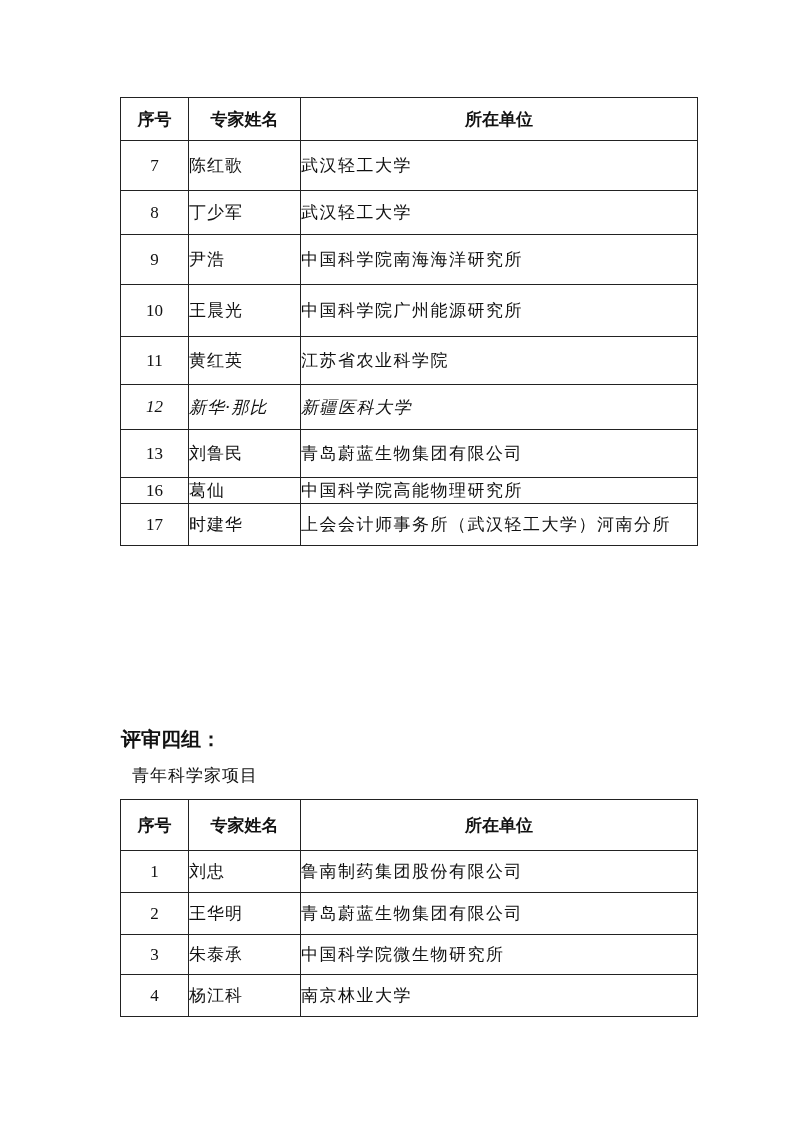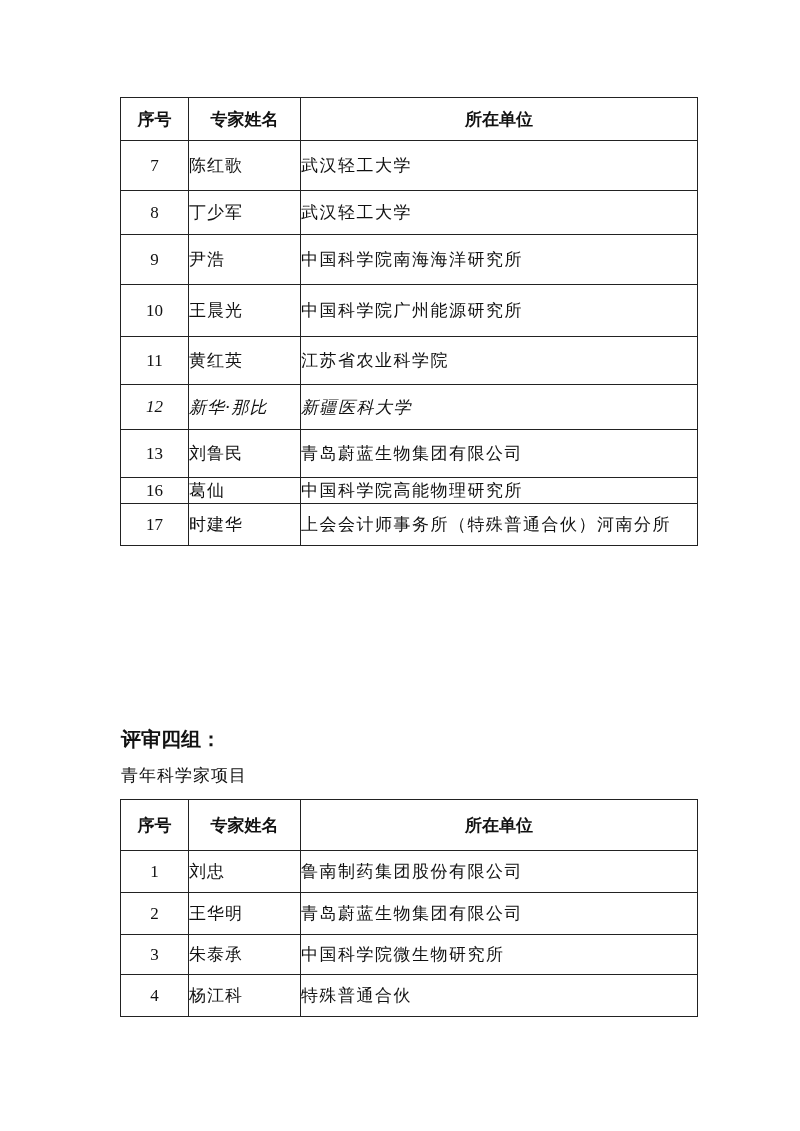--- a/index.html
+++ b/index.html
@@ -36,21 +36,21 @@
     .col-w2 { width: 112px; }
     .col-w3 { width: 397px; }
     #table-1 { top: 97px; }
     #table-2 { top: 799px; }
     .section-title {
       position: absolute; left: 121px; top: 726px;
       font-size: 20px; font-weight: bold;
       font-family: "DejaVu Sans", "Liberation Sans", sans-serif;
     }
     .section-subtitle {
-      position: absolute; left: 121px; top: 764px;
+      position: absolute; left: 132px; top: 764px;
       font-size: 17px; letter-spacing: 1px;
     }
   </style>
 </head>
 <body>
 
 <table id="table-1" class="expert-table">
   <colgroup>
       <col class="col-w1">
       <col class="col-w2">
@@ -100,21 +100,21 @@
         <td class="col-unit">青岛蔚蓝生物集团有限公司</td>
       </tr>
       <tr style="height: 26px; margin-top: 22px;">
         <td class="col-no">16</td>
         <td class="col-name">葛仙</td>
         <td class="col-unit">中国科学院高能物理研究所</td>
       </tr>
       <tr style="height: 42px;">
         <td class="col-no">17</td>
         <td class="col-name">时建华</td>
-        <td class="col-unit">上会会计师事务所（特殊普通合伙）河南分所</td>
+        <td class="col-unit">上会会计师事务所（武汉轻工大学）河南分所</td>
       </tr>
     </tbody>
 </table>
 
 <div class="section-title">评审四组：</div>
 <div class="section-subtitle">青年科学家项目</div>
 
 <table id="table-2" class="expert-table">
   <colgroup>
       <col class="col-w1">
@@ -140,16 +140,16 @@
         <td class="col-unit">青岛蔚蓝生物集团有限公司</td>
       </tr>
       <tr style="height: 40px;">
         <td class="col-no">3</td>
         <td class="col-name">朱泰承</td>
         <td class="col-unit">中国科学院微生物研究所</td>
       </tr>
       <tr style="height: 42px;">
         <td class="col-no">4</td>
         <td class="col-name">杨江科</td>
-        <td class="col-unit">特殊普通合伙</td>
+        <td class="col-unit">南京林业大学</td>
       </tr>
     </tbody>
 </table>
 
 </body></html>

